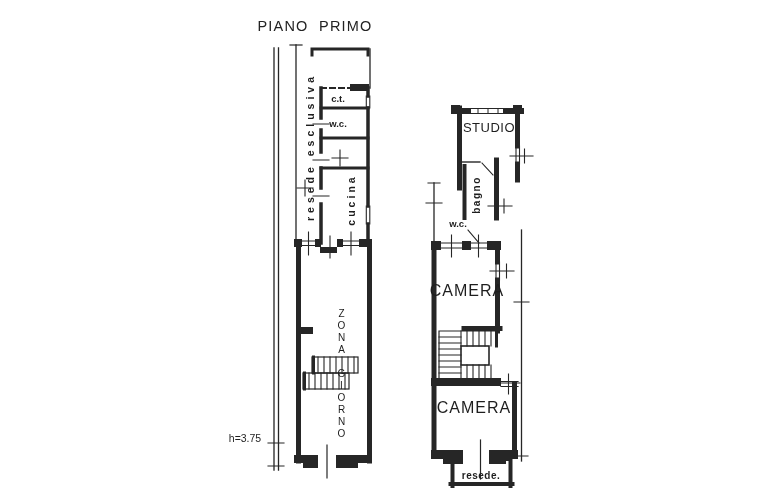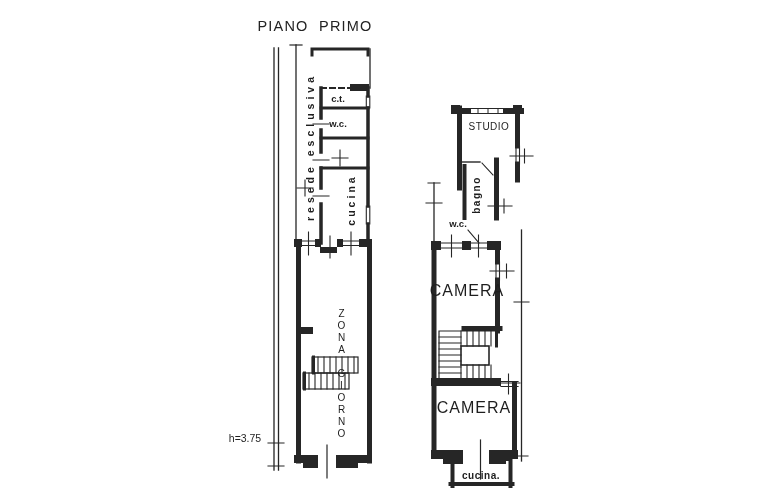--- a/index.html
+++ b/index.html
@@ -9,21 +9,21 @@
   .plan-svg path,.plan-svg rect,.plan-svg line{stroke:#262626;fill:none;stroke-linecap:square;}
   .plan-svg .f{fill:#262626;stroke:none;}
   .lbl{position:absolute;transform:translate(-50%,-50%);white-space:pre;line-height:1;}
   .rot{transform:translate(-50%,-50%) rotate(-90deg);}
   .title{font-size:14.5px;letter-spacing:1.2px;color:#232323;}
   .small-b{font-size:9.5px;font-weight:bold;text-align:center;}
   .vert-b{font-size:10.5px;font-weight:bold;letter-spacing:4px;}
   .vert-stack{position:absolute;writing-mode:vertical-rl;text-orientation:upright;
               transform:translateX(-50%);font-size:10px;letter-spacing:1px;line-height:1;}
   .camera{font-size:16px;letter-spacing:1px;}
-  .studio{font-size:10px;letter-spacing:.5px;}
+  .studio{font-size:13px;letter-spacing:.5px;}
   .terr{font-size:10px;font-weight:bold;letter-spacing:.5px;}
   .hnote{font-size:10.5px;font-weight:normal;}
   .bagno{font-size:10px;font-weight:bold;letter-spacing:1.5px;}
 </style>
 </head>
 <body>
 
 <div class="canvas">
 
   <svg class="plan-svg" width="764" height="492" viewBox="0 0 764 492">
@@ -172,14 +172,14 @@
   <div class="lbl small-b" style="left:338px;top:124px;">w.c.</div>
   <div class="lbl rot vert-b" style="left:351px;top:200px;letter-spacing:3px;">cucina</div>
   <div class="vert-stack" style="left:341px;top:308px;">ZONA GIORNO</div>
   <div class="lbl hnote" style="left:245px;top:438px;">h=3.75</div>
 
   <div class="lbl studio" style="left:489px;top:127px;">STUDIO</div>
   <div class="lbl rot bagno" style="left:477px;top:195px;">bagno</div>
   <div class="lbl small-b" style="left:458px;top:224px;">w.c.</div>
   <div class="lbl camera" style="left:467px;top:291px;">CAMERA</div>
   <div class="lbl camera" style="left:474px;top:408px;">CAMERA</div>
-  <div class="lbl terr" style="left:481px;top:476px;">cucina.</div>
+  <div class="lbl terr" style="left:481px;top:476px;">resede.</div>
 </div>
 
 </body></html>

